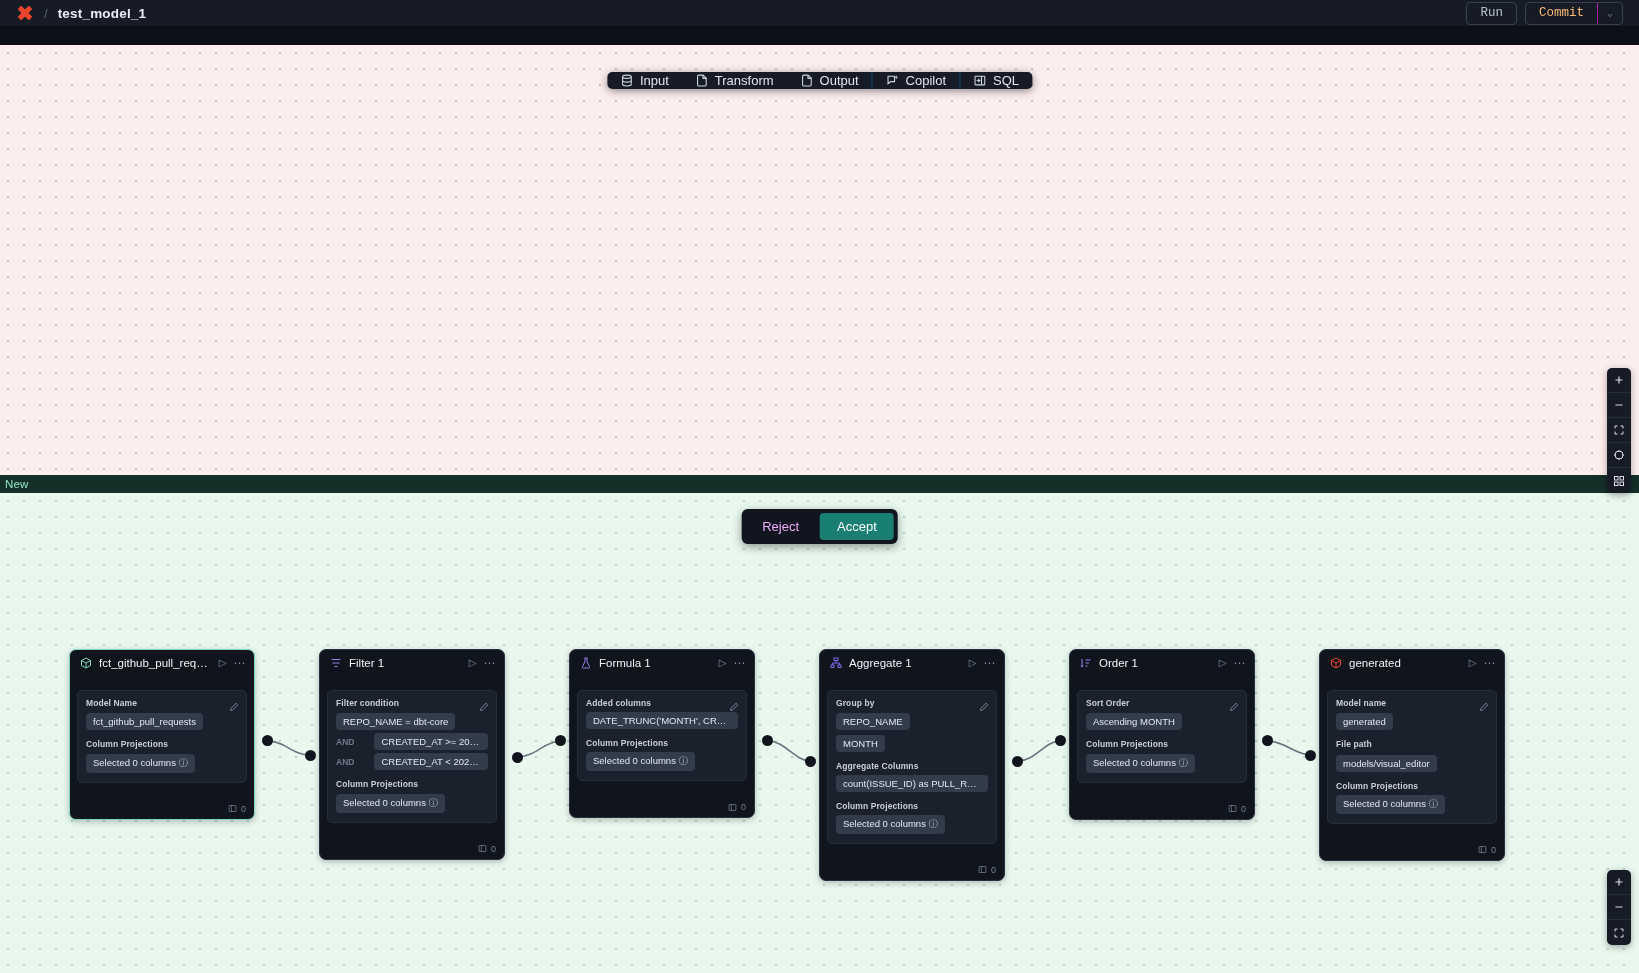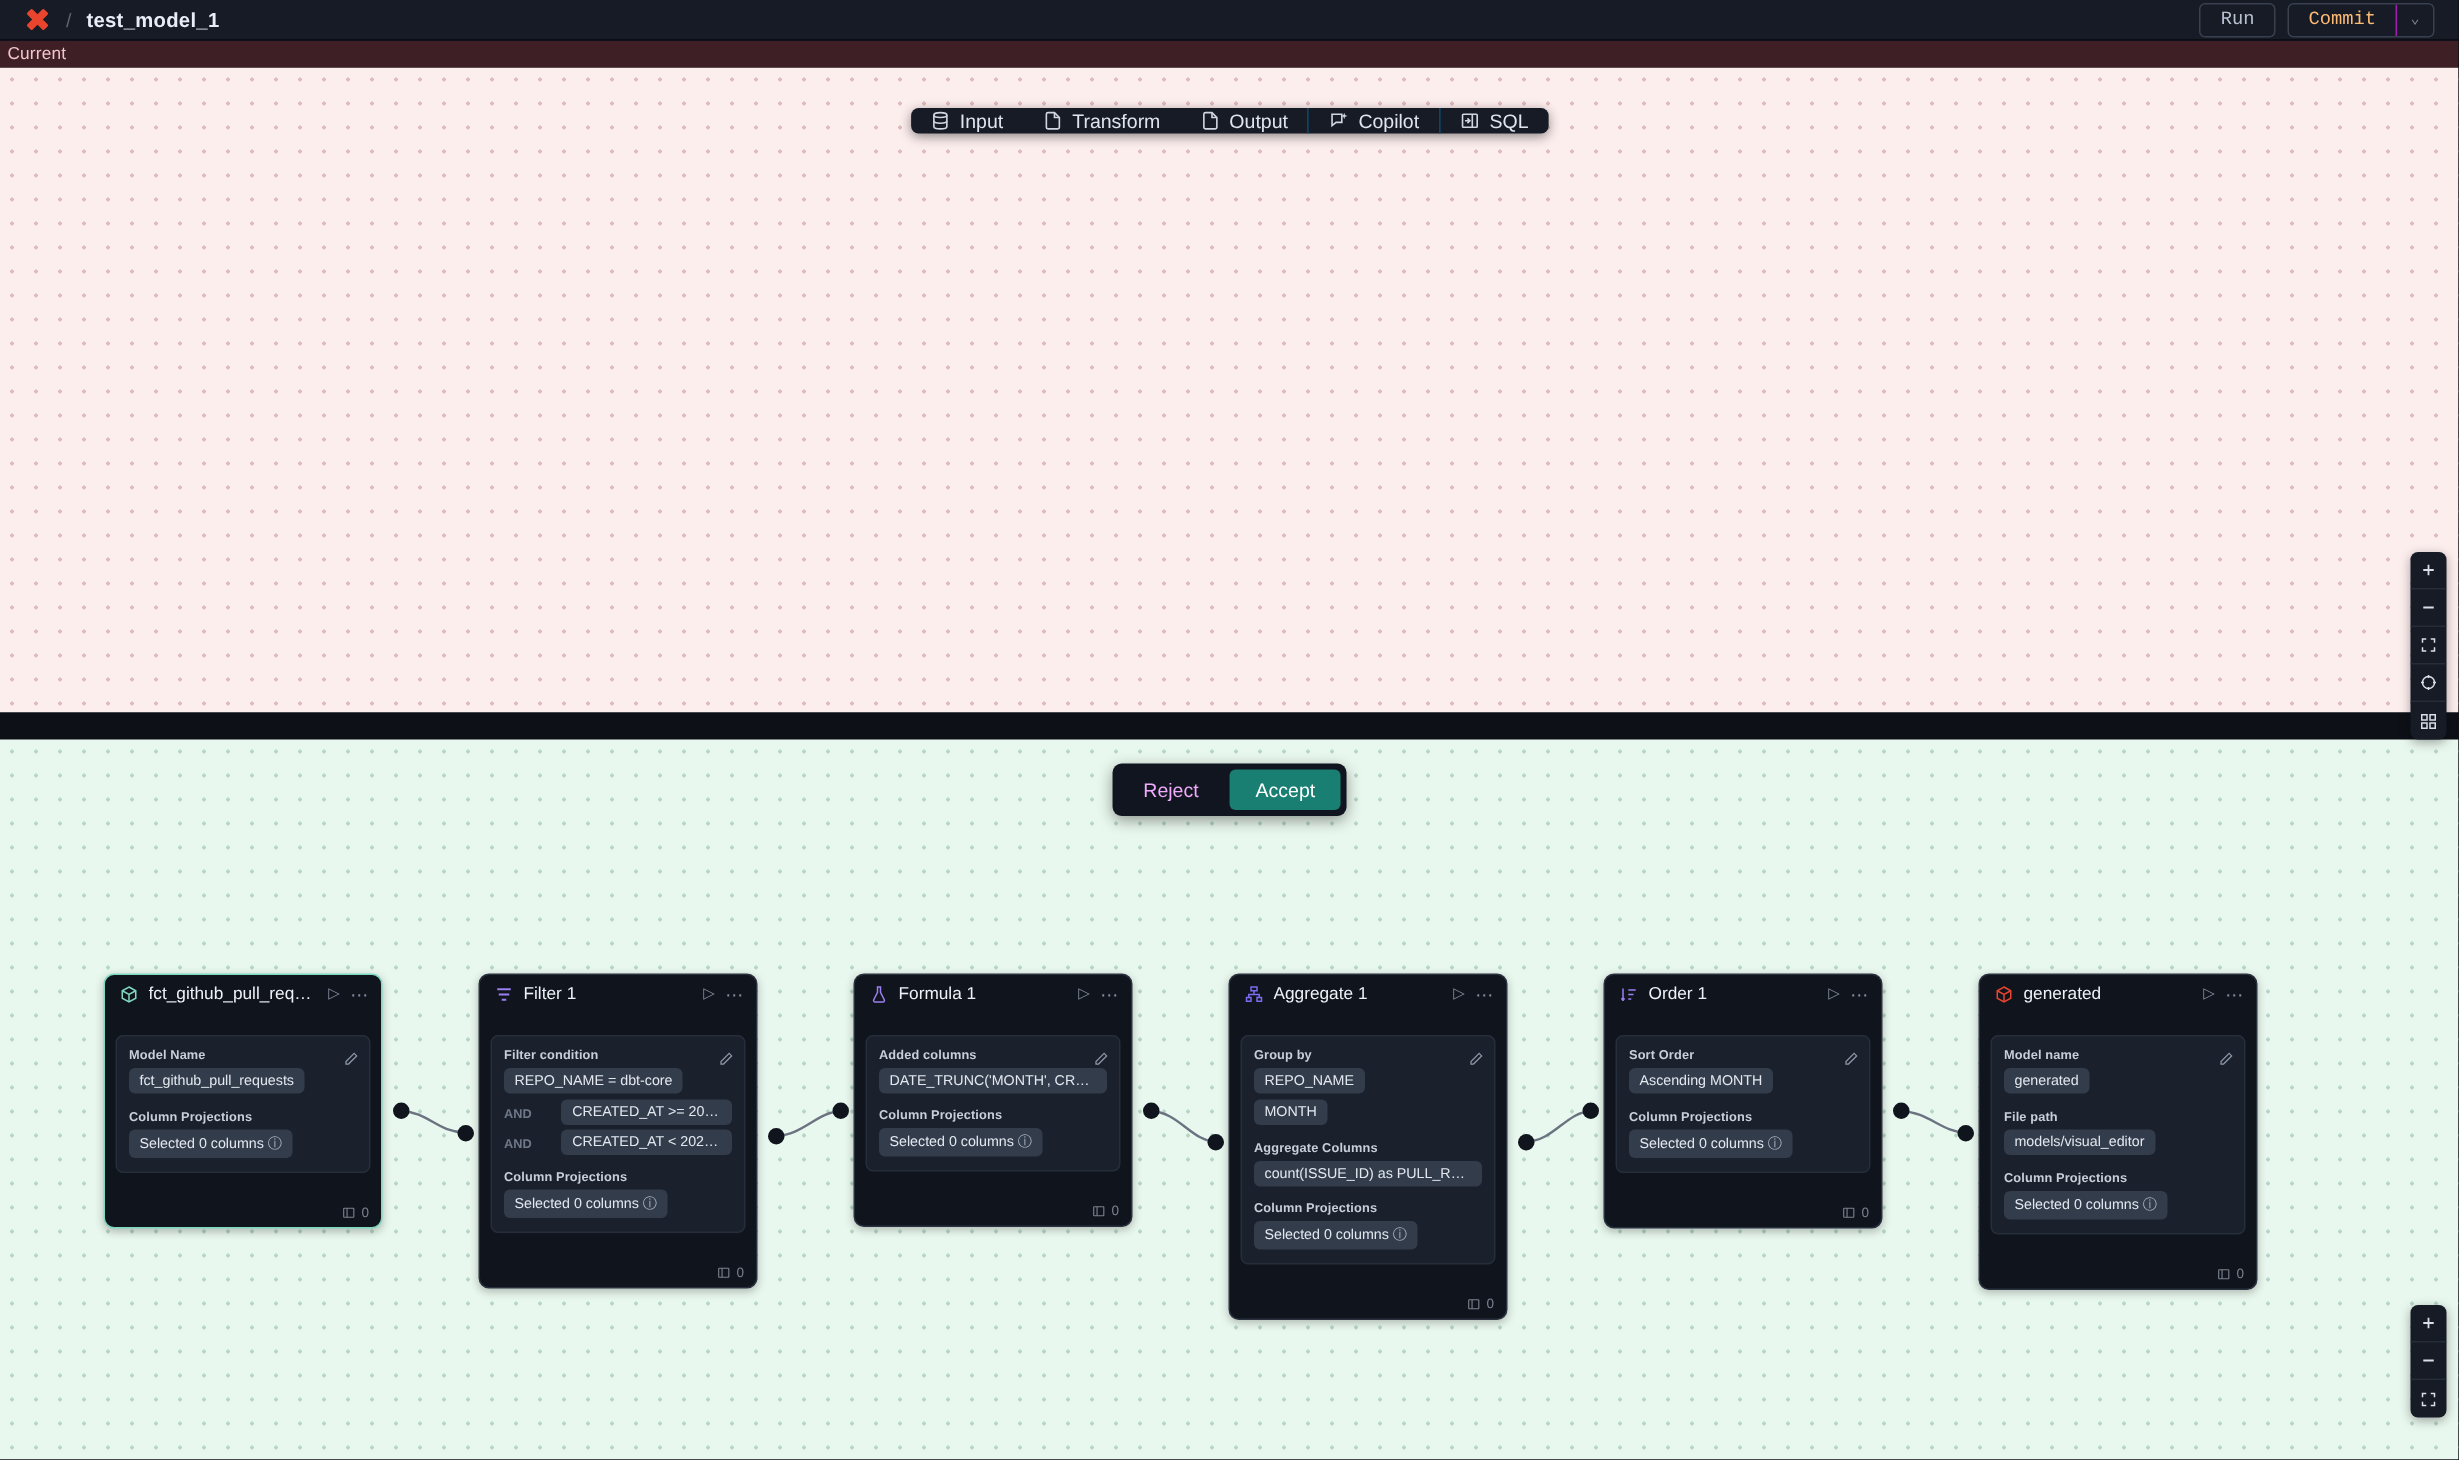--- a/index.html
+++ b/index.html
@@ -228,25 +228,25 @@
     <span class="commit-group">
       <button class="cg-main">Commit</button>
       <button class="cg-arrow">⌄</button>
     </span>
   </div>
 </div>
 
 <div class="stage">
 
   <div class="pane pane-current">
-    <div class="pane-label label-current">Current</div>
     <div class="grid grid-current"></div>
   </div>
 
   <div class="pane pane-new">
+    <div class="pane-label label-new">New</div>
     <div class="grid grid-new">
 
       <svg class="edges" width="1639" height="480">
         <path d="M268,248 C285,248 292,262 310,262" stroke="#6b7280" stroke-width="1.6" fill="none"></path>
         <path d="M518,264 C535,264 545,248 560,248" stroke="#6b7280" stroke-width="1.6" fill="none"></path>
         <path d="M768,248 C785,248 795,268 810,268" stroke="#6b7280" stroke-width="1.6" fill="none"></path>
         <path d="M1018,268 C1035,268 1045,248 1060,248" stroke="#6b7280" stroke-width="1.6" fill="none"></path>
         <path d="M1268,248 C1285,248 1295,262 1310,262" stroke="#6b7280" stroke-width="1.6" fill="none"></path>
       </svg>
 

